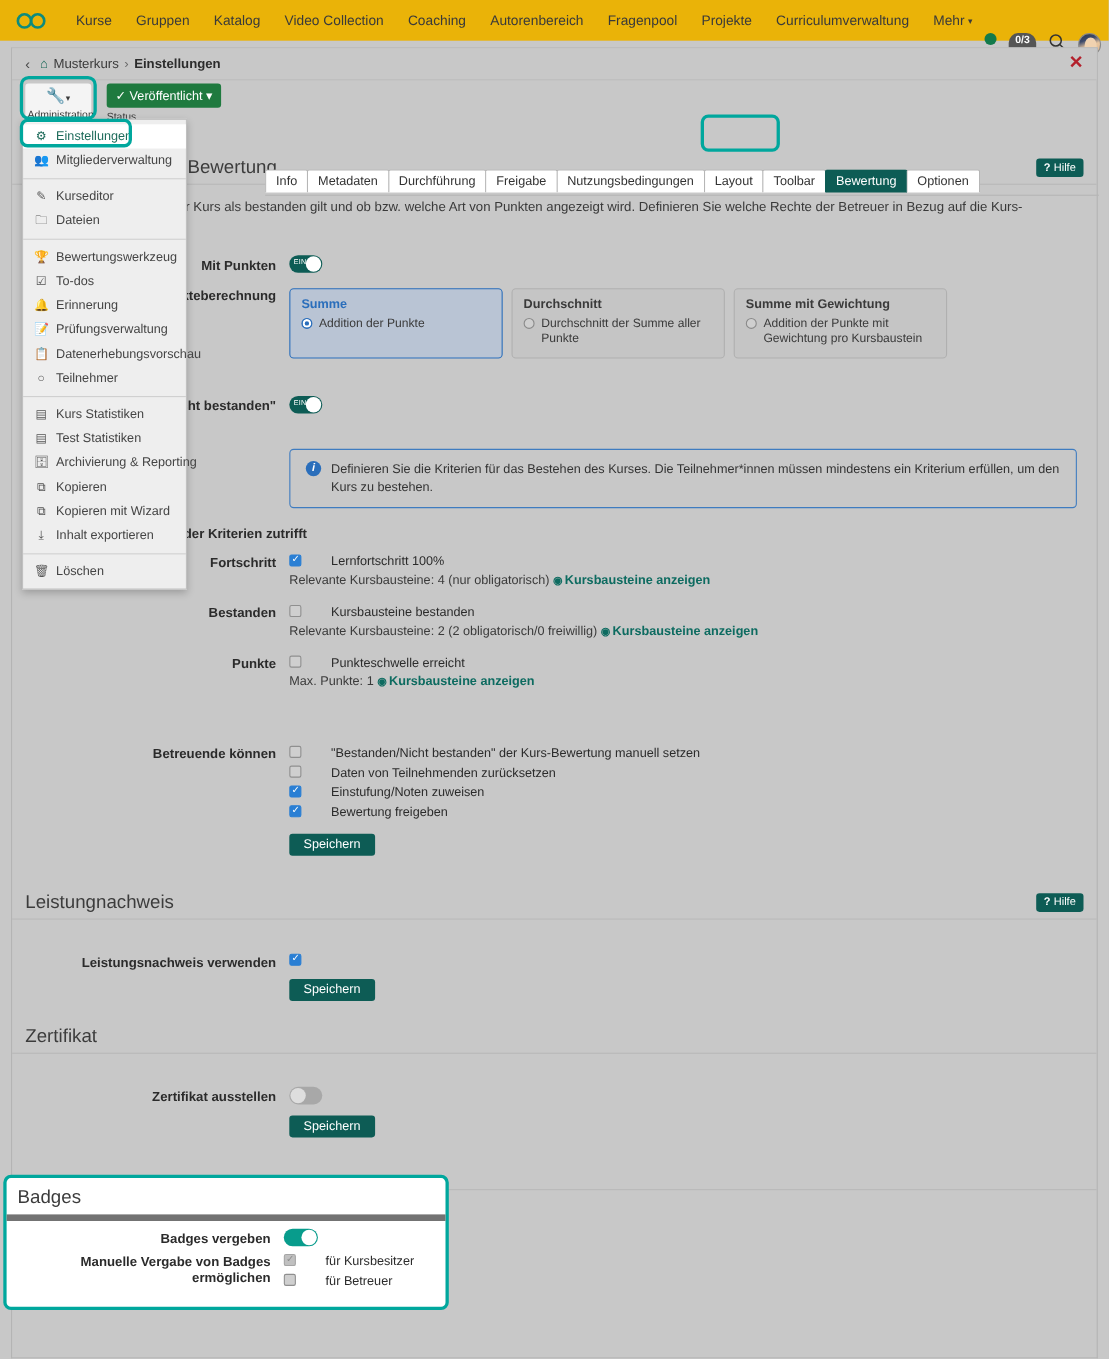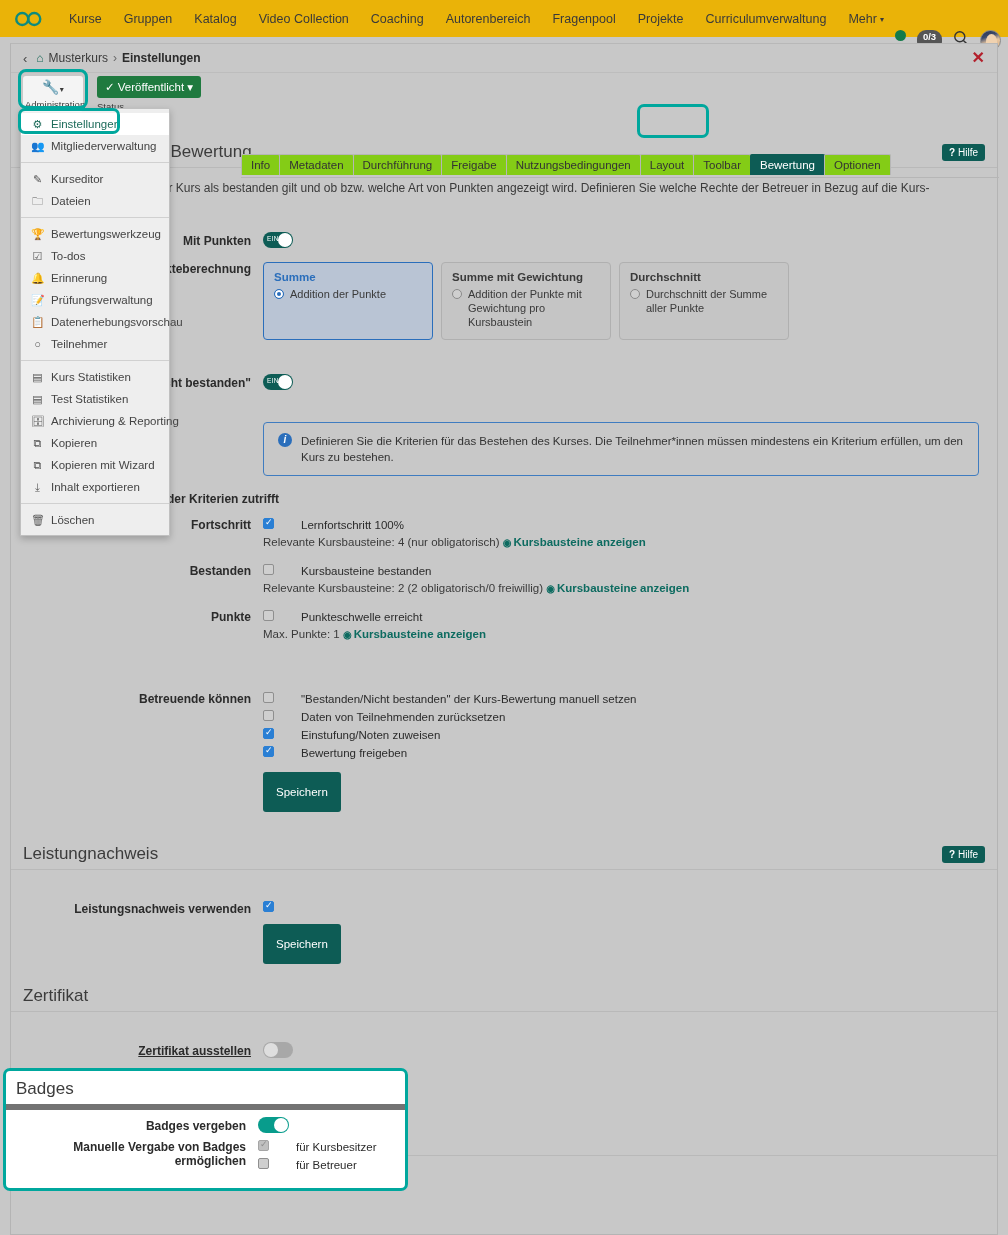--- a/index.html
+++ b/index.html
@@ -109,21 +109,21 @@
   }
   .menu .first-item { position:relative; z-index:9; background:#fff; color:#1d6b5a; }
   .menu .first-item .mi { color:#1d6b5a;}
 
   
   .tabsrow {
     position:absolute; left:230px; top:110px; display:flex; align-items:flex-end;
     z-index:2;
   }
   .tab {
-    border:1px solid #b6b6b6; border-bottom:none; background:#84cc16;
+    border:1px solid #b6b6b6; border-bottom:none; background:#ffffff;
     padding:4px 9px; font-size:11.5px; color:#333; cursor:pointer;
     margin-right:-1px; white-space:nowrap; border-radius:2px 2px 0 0;
   }
   .tab.active { background:#0d5c55; color:#fff; border-color:#0d5c55; font-weight:normal;}
   .hl-tab {
     position:absolute; left:637px; top:104px; width:72px; height:34px;
     border:3px solid #00a79d; border-radius:7px; z-index:3; pointer-events:none;
   }
   .tabsline { position:absolute; left:230px; top:133px; width:758px; height:1px; background:#b6b6b6;}
 
@@ -161,21 +161,21 @@
   .toggle .txt {
     position:absolute; left:4px; top:3px; font-size:6.5px; color:#fff; letter-spacing:.3px;
   }
   .toggle.off { background:#a8a8a8; }
   .toggle.off .knob { right:auto; left:1px; background:#dedede;}
   .toggle.bright { background:#089c8c; width:31px;}
 
   
   .cards { display:flex; gap:8px; padding-top:2px;}
   .card {
-    width:170px; border:1px solid #b0b0b0; border-radius:4px; background:#c5c5c5;
+    width:194px; border:1px solid #b0b0b0; border-radius:4px; background:#c5c5c5;
     padding:8px 10px 10px; position:relative; cursor:pointer; min-height:60px;
   }
   .card.selected { border:1px solid #2a6ebb; background:#b9c4d4;}
   .card .ct { font-size:11.5px; font-weight:bold; color:#3a3a3a; margin-bottom:4px;}
   .card.selected .ct { color:#2a6ebb;}
   .card .cd { font-size:11px; color:#3a3a3a; line-height:14px; padding-left:16px;}
   .radio {
     position:absolute; left:10px; top:26px; width:10px; height:10px;
     border-radius:50%; border:1px solid #8a8a8a; background:#cfcfcf;
   }
@@ -210,21 +210,21 @@
   .cb.dim { background:#c0c0c0; border-color:#a5a5a5;}
   .cb.dim:after { content:"✓"; position:absolute; left:1px; top:-2px; color:#8d8d8d; font-size:9px; line-height:11px;}
 
   .cbline { font-size:11.5px; color:#2b2b2b; display:flex; align-items:flex-start; line-height:14px; padding:2px 0;gap:20px;}
   .subline { font-size:11.5px; color:#3a3a3a; padding:1px 0 0 0; line-height:15px;}
   .kblink { color:#0d6b60; cursor:pointer;font-weight:bold; }
   .eye { font-size:10px; margin-right:2px;}
 
   .btn-save {
     background:#0d5c55; color:#fff; font-size:11.5px; border:none; border-radius:3px;
-    padding:14px 13px; cursor:pointer; font-family:inherit; margin-top:10px;
+    padding:4px 13px; cursor:pointer; font-family:inherit; margin-top:10px;
   }
   .btn-save.orange { background:#c2863c; }
 
   
   .badgepanel {
     position:absolute; left:3px; top:1068px; width:405px; height:123px;
     background:#fff; border:3px solid #00a79d; border-radius:7px; z-index:4;
     padding:8px 0 0 0;
   }
   .badgepanel .bp-title { font-size:17px; color:#3c3c3c; padding:0 10px 5px; border-bottom:6px solid #737373;}
@@ -322,29 +322,29 @@
     <div class="formrow">
       <div class="formlabel">Punkteberechnung</div>
       <div class="formfield">
         <div class="cards">
           <div class="card selected">
             <div class="ct">Summe</div>
             <div class="radio on"></div>
             <div class="cd">Addition der Punkte</div>
           </div>
           <div class="card">
+            <div class="ct">Durchschnitt</div>
+            <div class="radio"></div>
+            <div class="cd">Durchschnitt der Summe aller Punkte</div>
+          </div>
+          <div class="card">
             <div class="ct">Summe mit Gewichtung</div>
             <div class="radio"></div>
             <div class="cd">Addition der Punkte mit Gewichtung pro Kursbaustein</div>
           </div>
-          <div class="card">
-            <div class="ct">Durchschnitt</div>
-            <div class="radio"></div>
-            <div class="cd">Durchschnitt der Summe aller Punkte</div>
-          </div>
         </div>
       </div>
     </div>
 
     <div class="formrow" style="margin-top:22px;">
       <div class="formlabel">Mit "Bestanden/Nicht bestanden"</div>
       <div class="formfield">
         <div class="toggle">
           <span class="txt">EIN</span>
           <span class="knob"></span>
@@ -441,21 +441,21 @@
         <span class="cb on"></span>
         <div><button class="btn-save">Speichern</button></div>
       </div>
     </div>
   </div>
 
   <div class="section" style="margin-top:16px;">
     <div class="sec-head">
       <div class="sec-title">Zertifikat</div>
     </div>
-    <div class="formrow" style="margin-top:24px;text-decoration:underline;">
+    <div class="formrow" style="margin-top:24px;">
       <div class="formlabel">Zertifikat ausstellen</div>
       <div class="formfield">
         <div class="toggle off">
           <span class="knob"></span>
         </div>
         <div><button class="btn-save">Speichern</button></div>
       </div>
     </div>
   </div>
 

